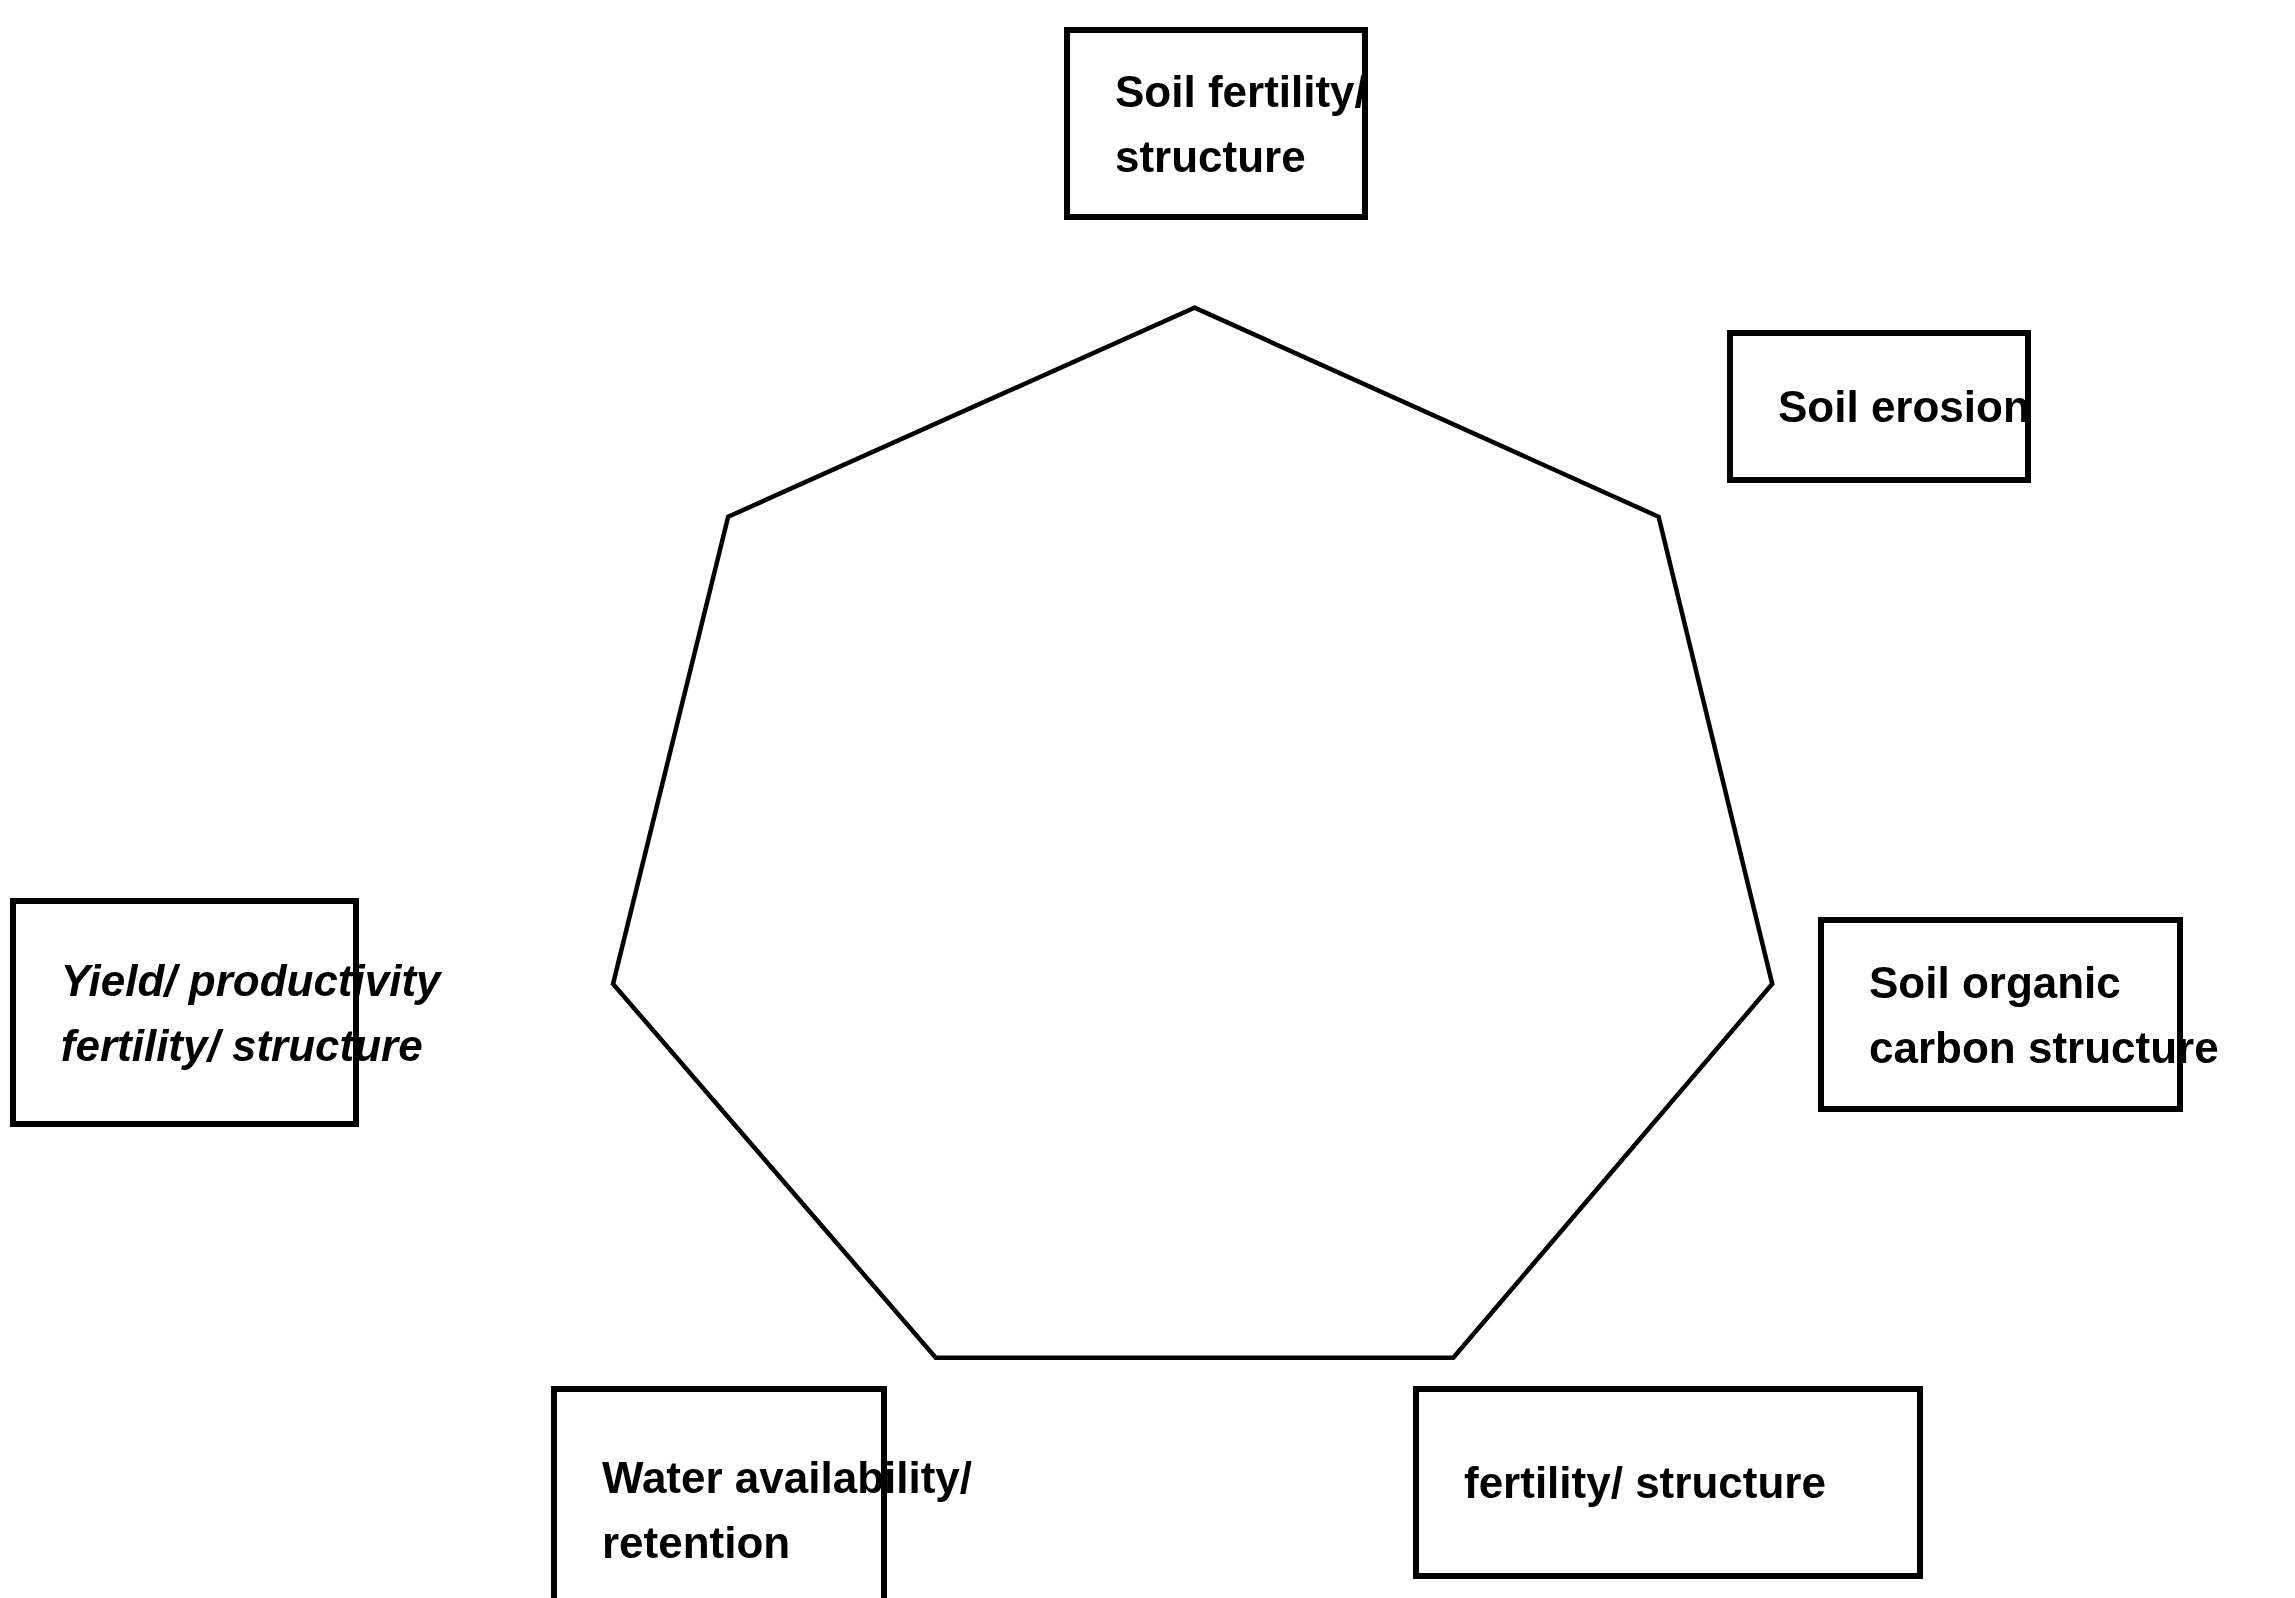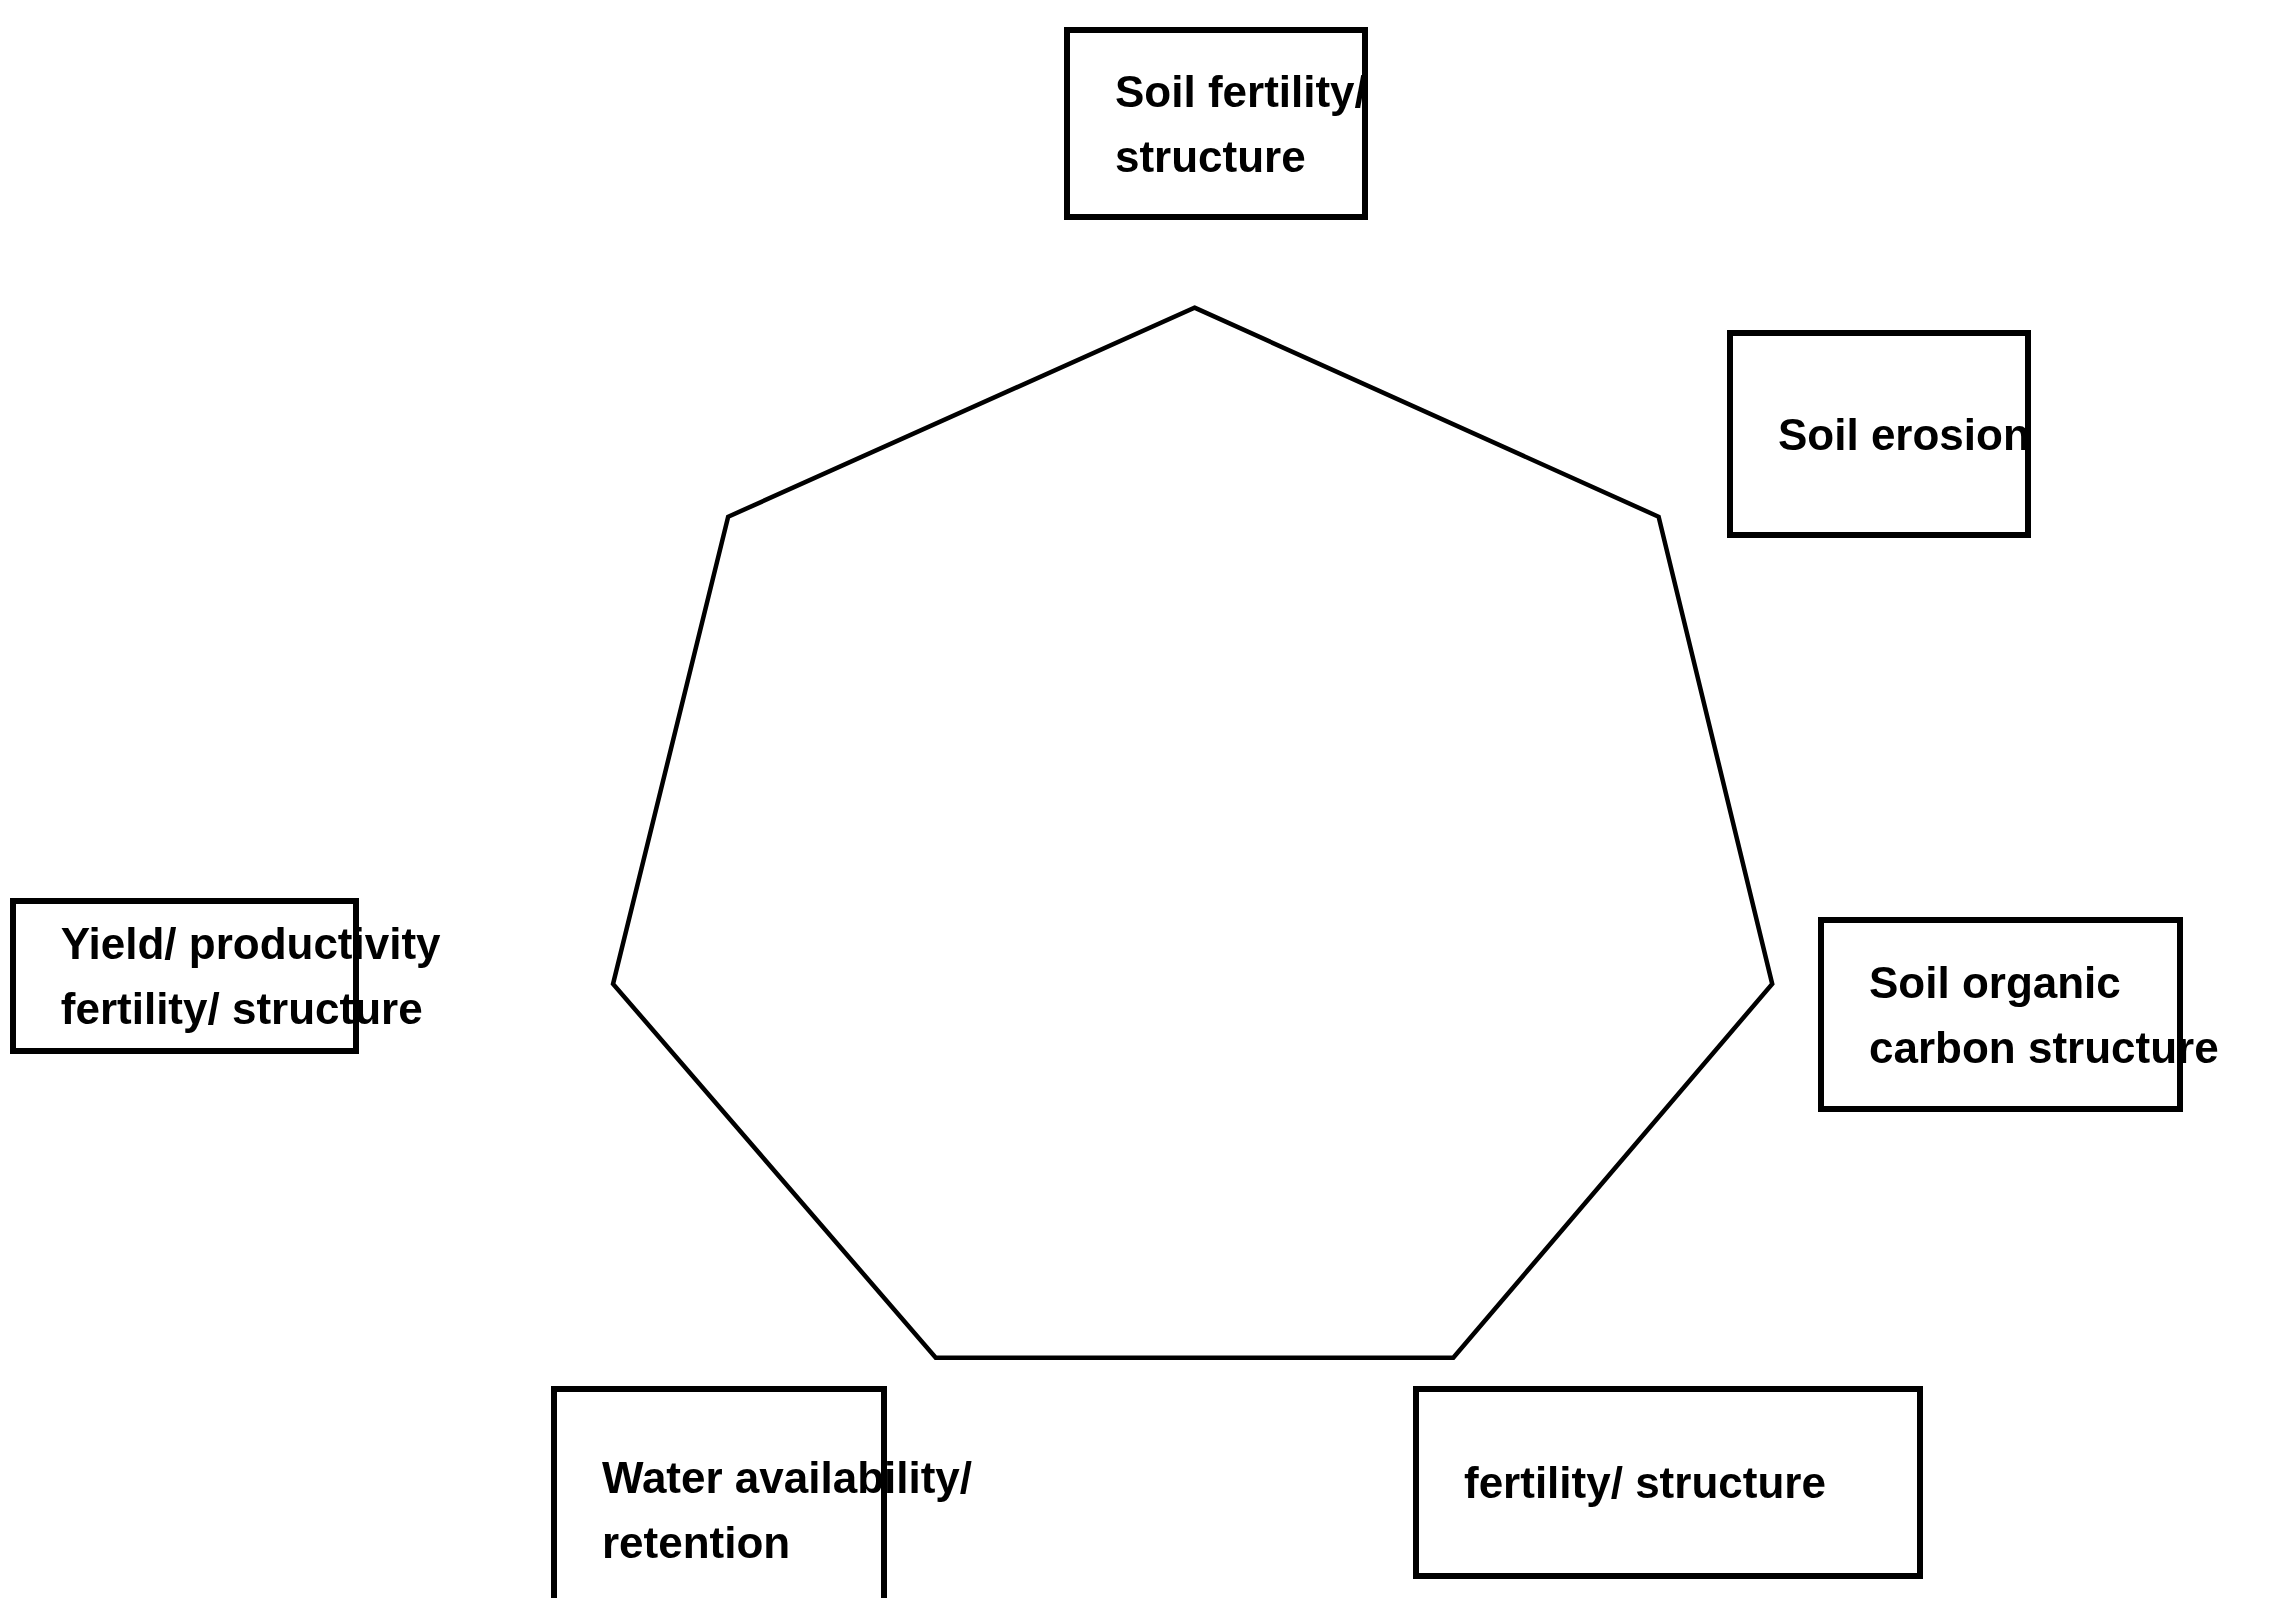--- a/index.html
+++ b/index.html
@@ -42,23 +42,23 @@
     color: #000000;
     white-space: nowrap;
   }
   .subscript {
     font-size: 0.62em;
     line-height: 0;
   }
   
   .node-soil-fertility { left: 1064px; top: 19px;   width: 304px; height: 193px; }
   .node-biodiversity   { left: 257px;  top: 307px;  width: 305px; height: 129px; }
-  .node-soil-erosion   { left: 1727px; top: 322px;  width: 304px; height: 208px; }
+  .node-soil-erosion   { left: 1727px; top: 322px;  width: 304px; height: 153px; }
   .node-soil-organic   { left: 1818px; top: 909px; width: 365px; height: 195px; }
-  .node-yield          { left: 9.8px;   top: 890px; width: 349px; height: 156px; }
+  .node-yield          { left: 9.8px;   top: 890px; width: 349px; height: 229px; font-style: italic; }
   .node-water          { left: 551px;  top: 1378px; width: 336px; height: 248px; }
   .node-non-co2        { left: 1413px; top: 1378px; width: 510px; height: 193px; }
 </style>
 </head>
 <body>
 
 <div class="canvas">
 
   <svg class="heptagon-svg" viewBox="0 0 3051 2125" xmlns="http://www.w3.org/2000/svg">
     <polygon points="1588,398 2205,676 2356,1297 1932,1794 1244,1794 815,1297 968,676" fill="none" stroke-width="6" stroke="#000000"></polygon>

